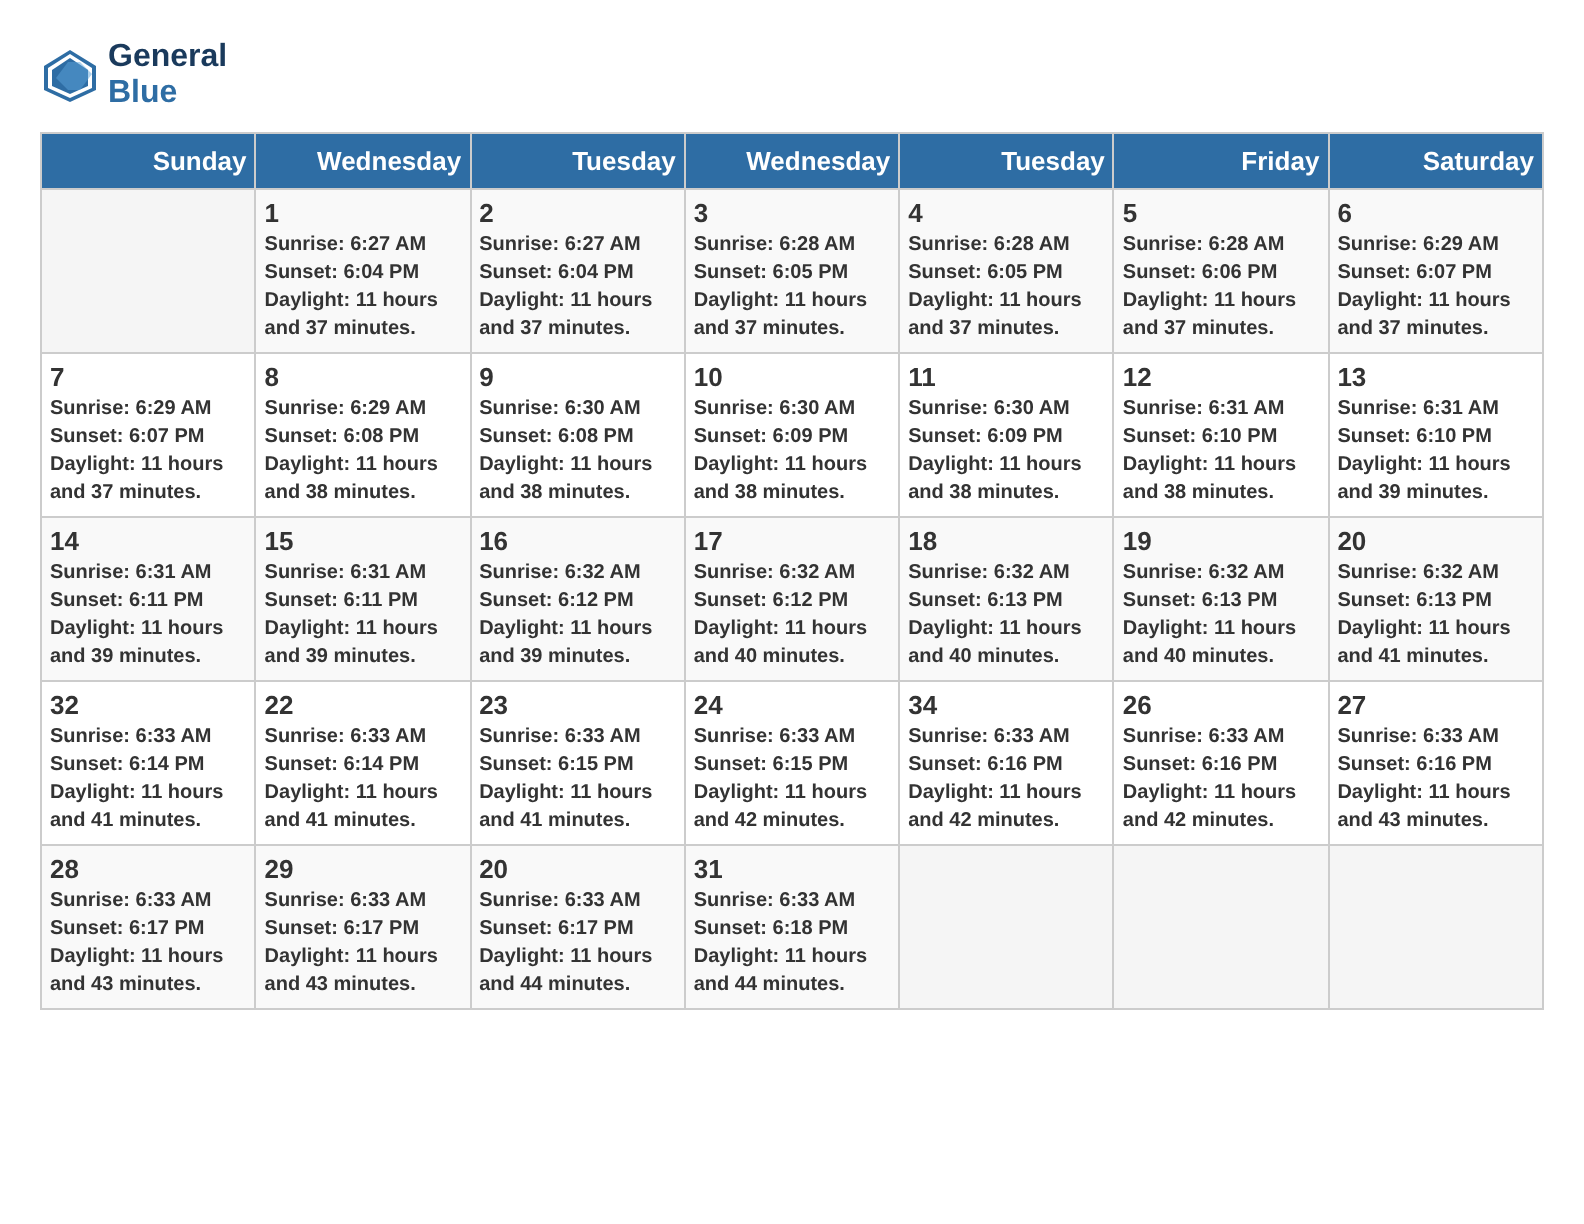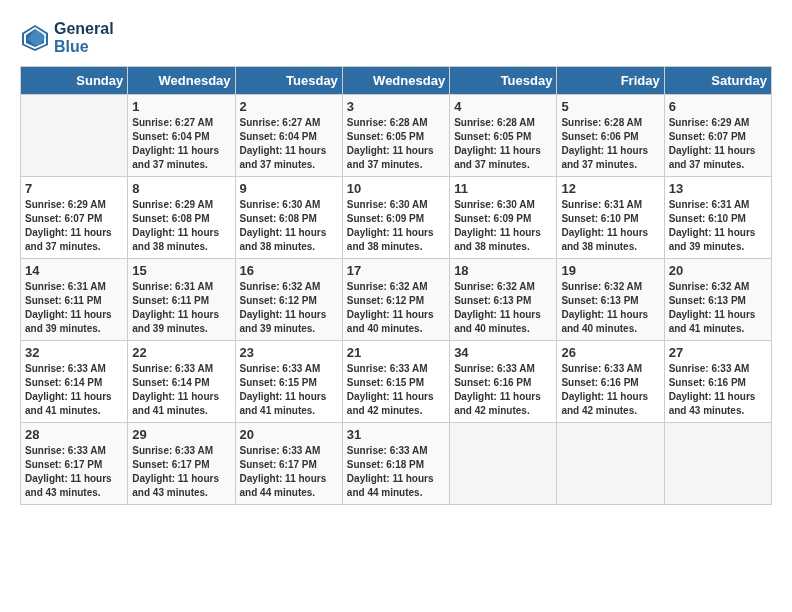--- a/index.html
+++ b/index.html
@@ -209,21 +209,21 @@
         </td>
         <td>
           <div class="day-number">22</div>
           <div class="day-info">Sunrise: 6:33 AM<br>Sunset: 6:14 PM<br>Daylight: 11 hours and 41 minutes.</div>
         </td>
         <td>
           <div class="day-number">23</div>
           <div class="day-info">Sunrise: 6:33 AM<br>Sunset: 6:15 PM<br>Daylight: 11 hours and 41 minutes.</div>
         </td>
         <td>
-          <div class="day-number">21</div>
+          <div class="day-number">24</div>
           <div class="day-info">Sunrise: 6:33 AM<br>Sunset: 6:15 PM<br>Daylight: 11 hours and 42 minutes.</div>
         </td>
         <td>
           <div class="day-number">34</div>
           <div class="day-info">Sunrise: 6:33 AM<br>Sunset: 6:16 PM<br>Daylight: 11 hours and 42 minutes.</div>
         </td>
         <td>
           <div class="day-number">26</div>
           <div class="day-info">Sunrise: 6:33 AM<br>Sunset: 6:16 PM<br>Daylight: 11 hours and 42 minutes.</div>
         </td>

